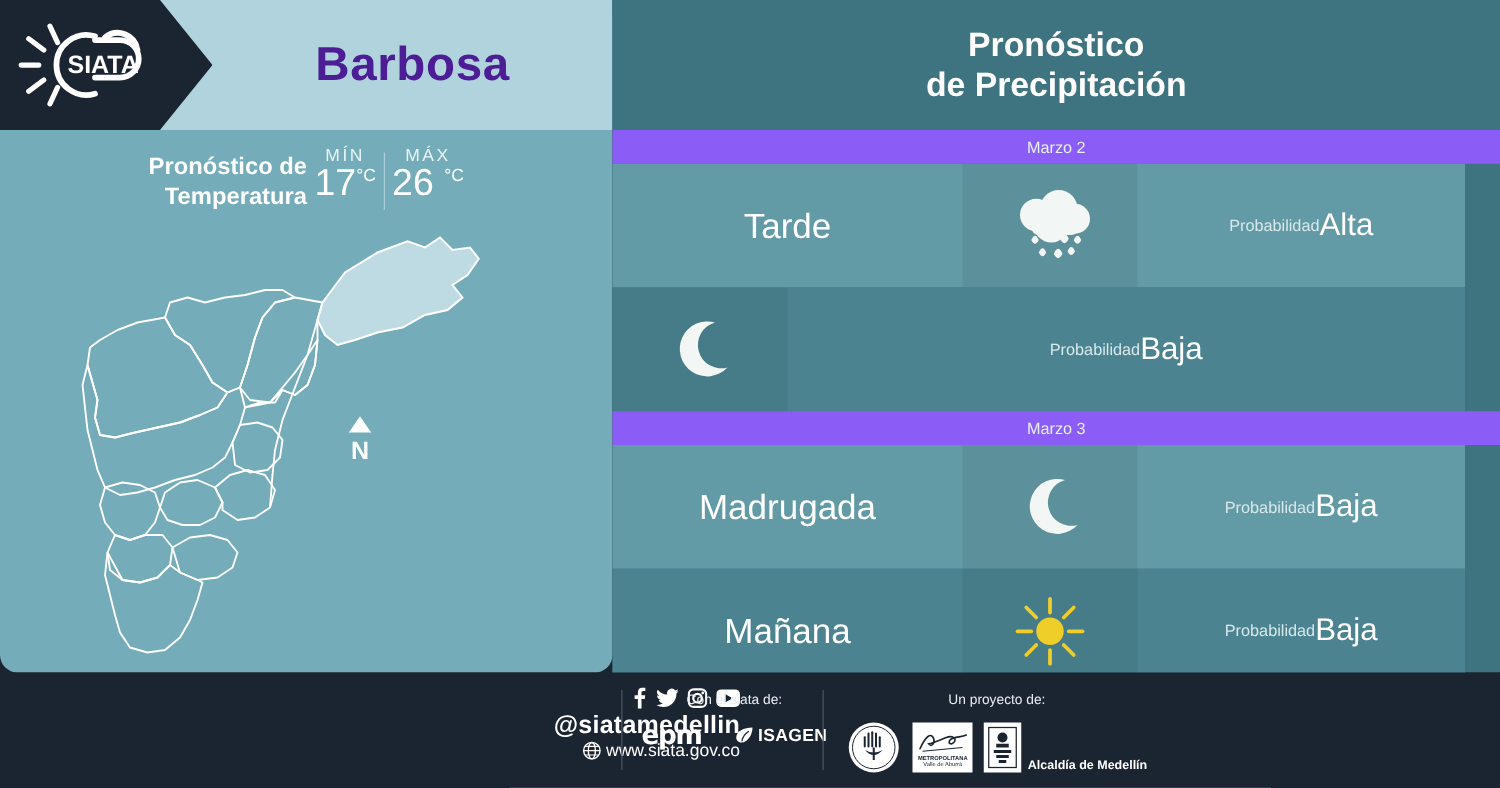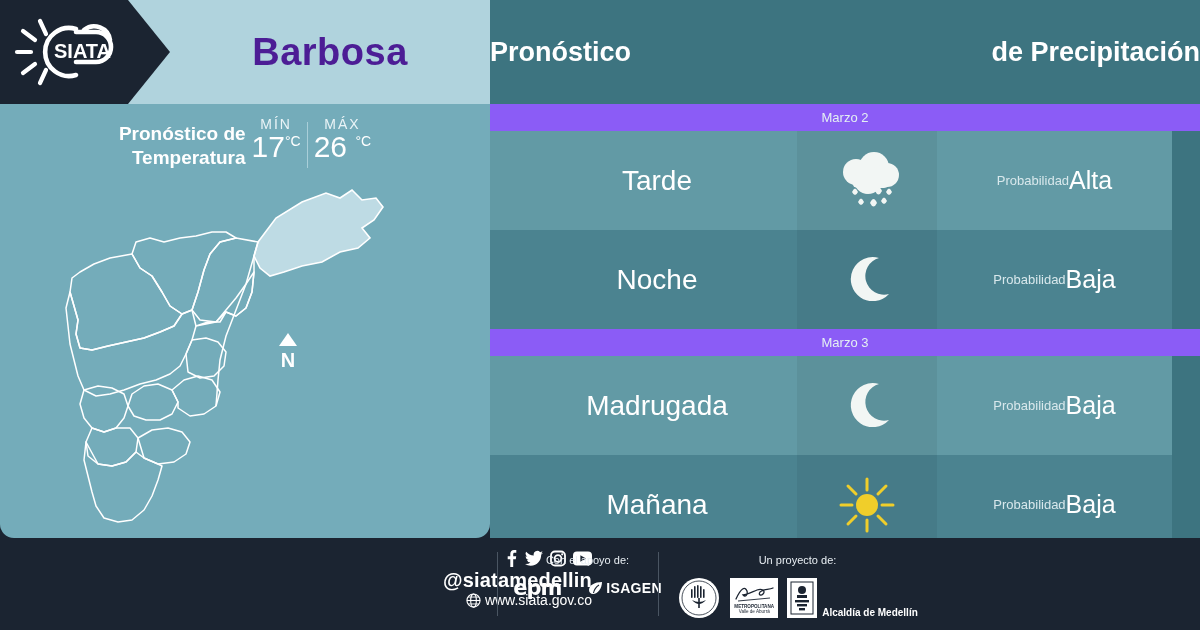--- a/index.html
+++ b/index.html
@@ -49,33 +49,33 @@
   #compass { position:absolute; left:277px; top:333px; text-align:center; color:#ffffff; }
   #compass .n { font-size:20px; font-weight:bold; line-height:.95; }
 
   
   #right-panel {
     position:absolute; left:490px; top:0; width:710px; height:538px;
     background:#3d7480;
   }
   #forecast-title {
     position:absolute; left:0; top:0; width:710px; height:104px;
-    display:flex; flex-direction:row; align-items:center; justify-content:space-between;
+    display:flex; flex-direction:column; align-items:center; justify-content:center;
     color:#ffffff; font-size:27px; font-weight:bold; line-height:1.2;
     background:#3d7480;
   }
   .date-band {
     position:absolute; left:0; width:710px; height:27px;
     background:#8b5cf6;
     display:flex; align-items:center; justify-content:center;
     color:#e4f0f3; font-size:13px;
   }
   .frow {
     position:absolute; left:0; width:682px; height:99px;
-    display:flex; align-items:center;padding-left:27px;
+    display:flex; align-items:center;
   }
   .frow.light { background:#629aa5; }
   .frow.dark  { background:#4b8390; }
   .cell-period {
     width:280px; height:99px; display:flex; align-items:center; justify-content:center;
     color:#ffffff; font-size:28px; font-weight:300;
   }
   .cell-icon {
     width:140px; height:99px; display:flex; align-items:center; justify-content:center;
     background:rgba(0,0,0,0.055);
@@ -222,21 +222,20 @@
         </g>
       </svg>
     </div>
     <div class="cell-prob">
       <span class="prob-lbl">Probabilidad</span>
       <span class="prob-val">Alta</span>
     </div>
   </div>
 
   <div class="frow dark" style="top:230px">
-    <div class="cell-period">Noche</div>
     <div class="cell-icon">
       <svg width="56" height="56" viewBox="0 0 56 56">
         <path d="M40 6 a22 22 0 1 0 10 36 a18 18 0 0 1 -10 -36z" fill="#f2f6f4"></path>
       </svg>
     </div>
     <div class="cell-prob">
       <span class="prob-lbl">Probabilidad</span>
       <span class="prob-val">Baja</span>
     </div>
   </div>
@@ -309,21 +308,21 @@
         <line x1="2" y1="4.3" x2="14" y2="4.3" stroke="#fff" stroke-width="1"></line>
         <line x1="2" y1="11.7" x2="14" y2="11.7" stroke="#fff" stroke-width="1"></line>
       </svg>
       <span>www.siata.gov.co</span>
     </div>
   </div>
 
   <div class="fsep" style="left:497px"></div>
 
   <div id="support-block">
-    <div class="f-caption">Con el apoyo de:</div>
+    <div class="f-caption">Con el siata de:</div>
     <div id="support-logos">
       <span id="epm-word">epm</span>
       <span style="display:flex;align-items:center;gap:3px;">
         <svg width="15" height="14" viewBox="0 0 15 14">
           <path d="M14 1 C7 1 1 4 1 9 C1 11 2.5 13 5 13 C10 13 14 7 14 1z" fill="#fff"></path>
           <path d="M11 4 C8 6 6 9 5.5 12" stroke="#1b2431" stroke-width="1.1" fill="none"></path>
         </svg>
         <span id="isagen-word">ISAGEN</span>
       </span>
     </div>

